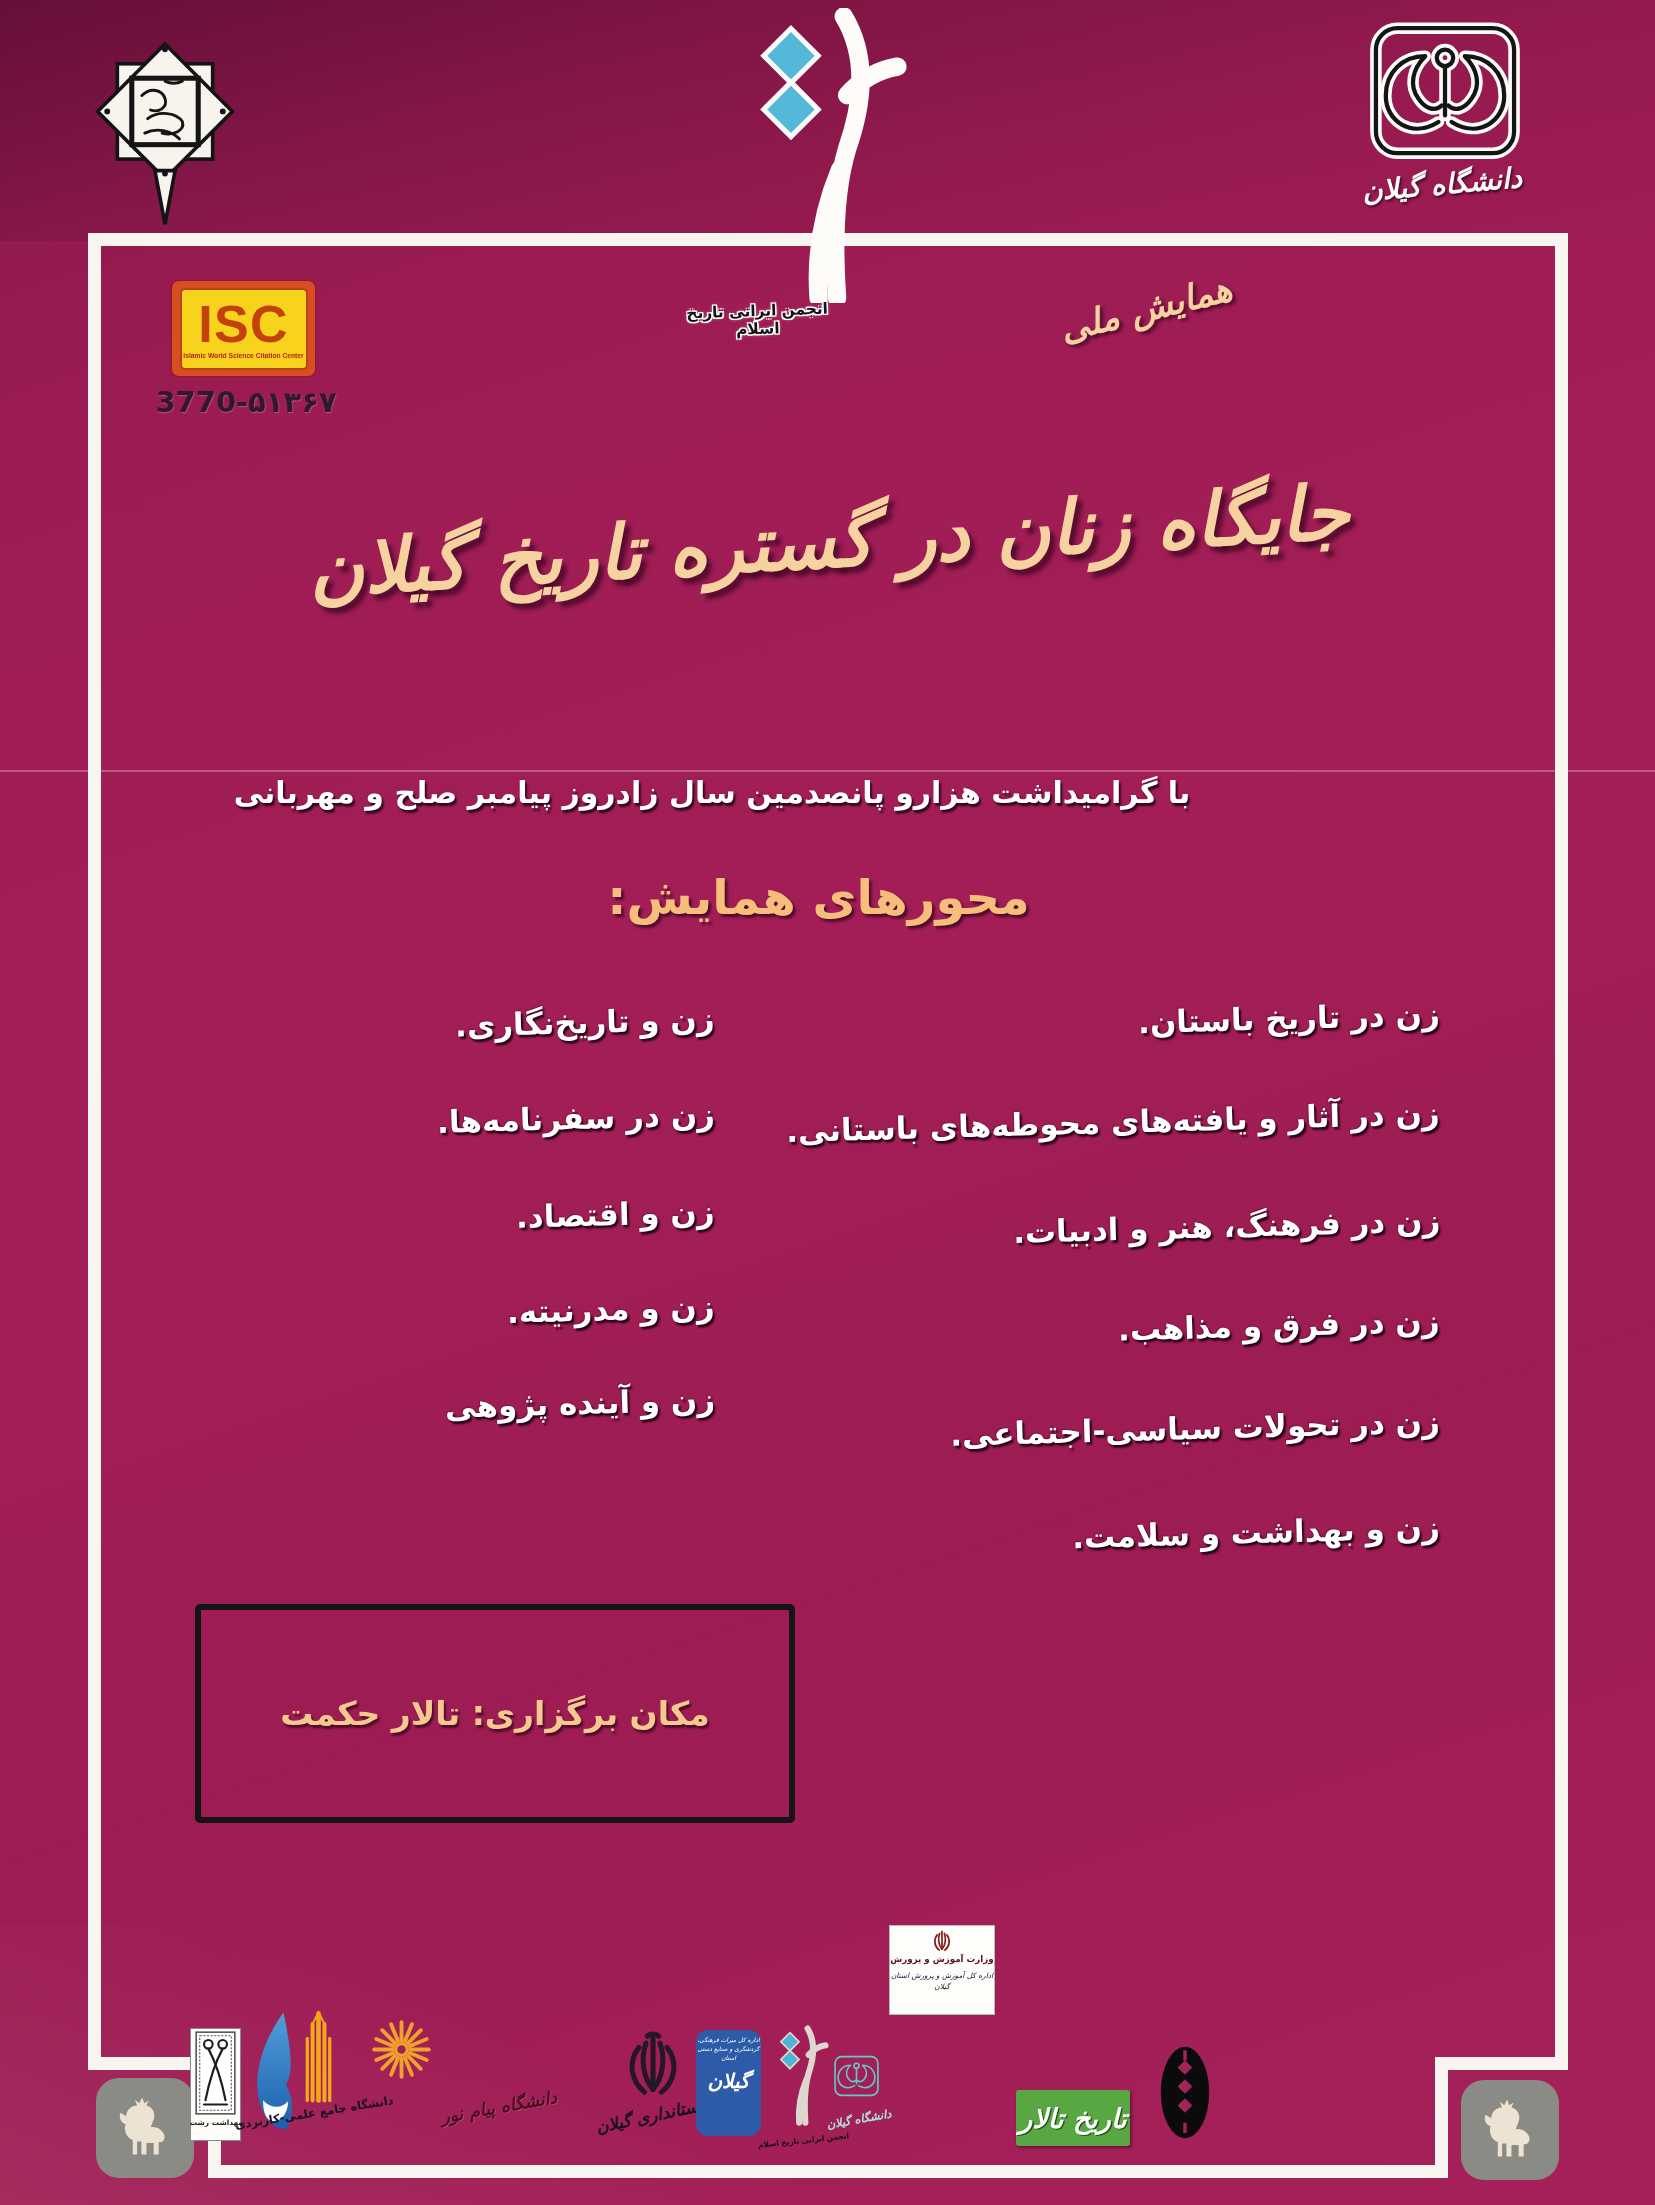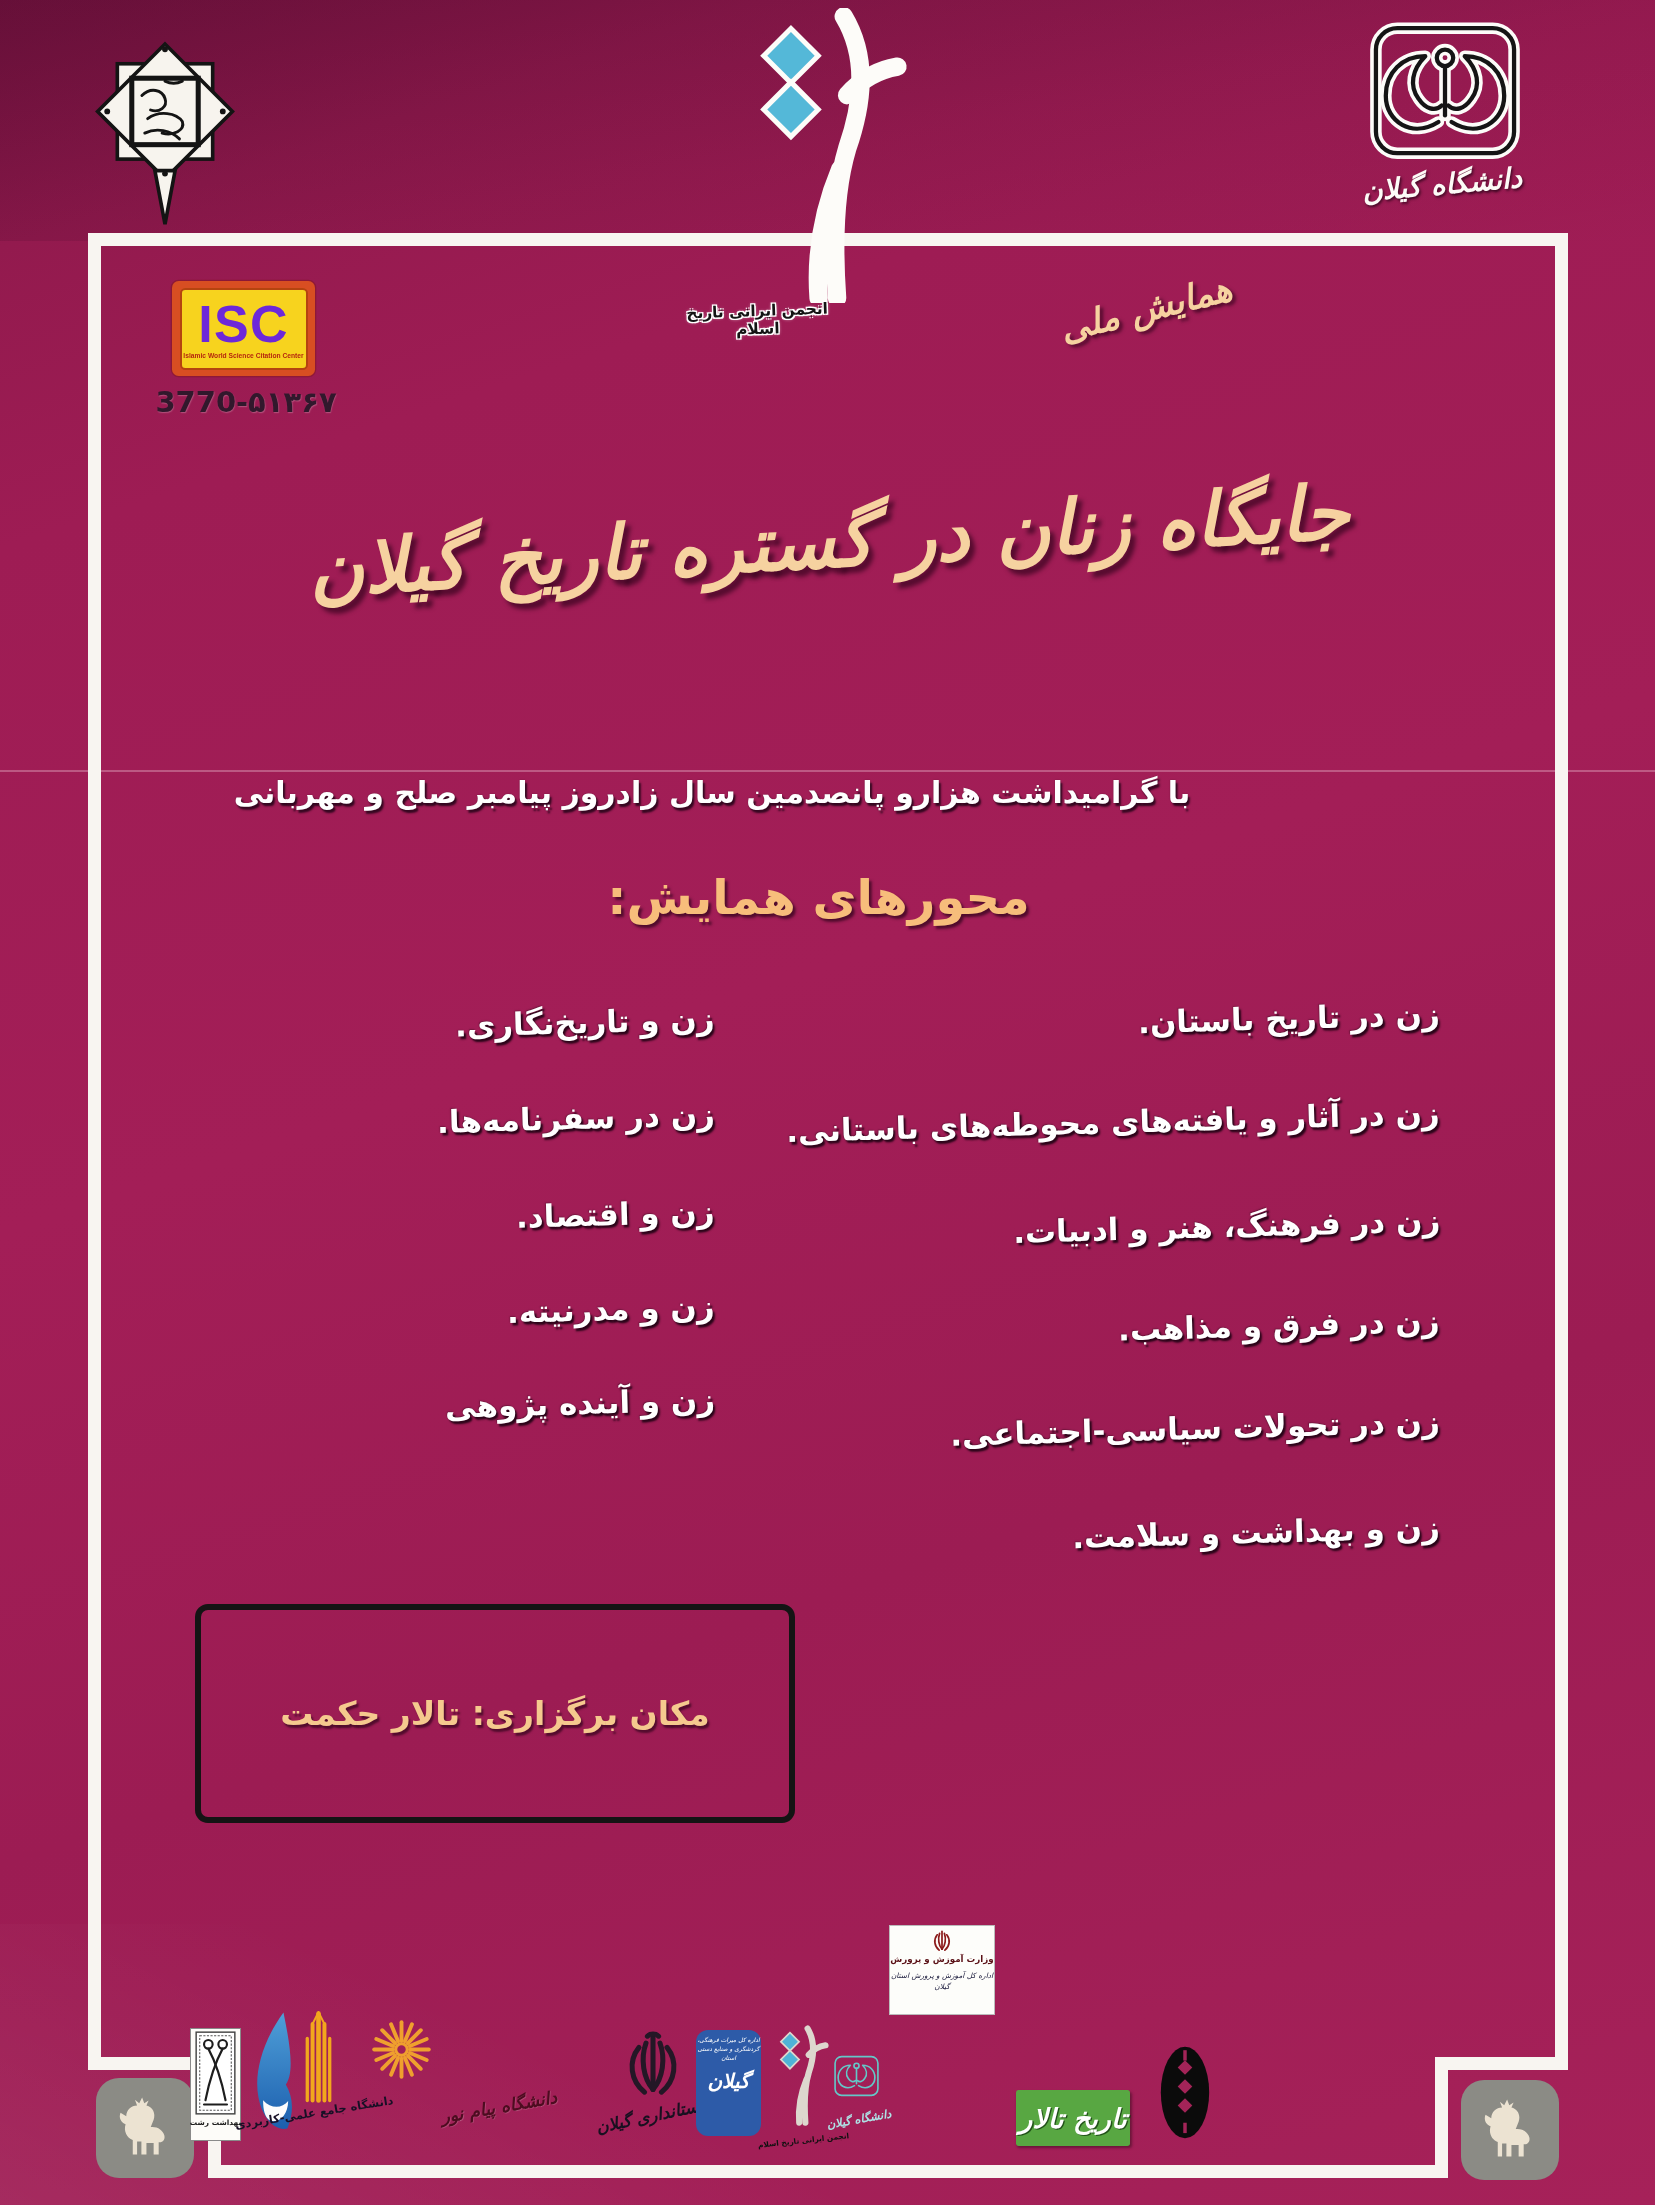--- a/index.html
+++ b/index.html
@@ -36,21 +36,21 @@
     transform:rotate(-5deg);text-shadow:1.3px 2px 2.7px rgba(30,0,18,.7);}
   .assoc-caption{left:674px;top:302px;width:167px;text-align:center;direction:rtl;
     color:#141414;font-size:15.4px;font-weight:bold;transform:rotate(-2deg);
     text-shadow:-1.3px -1.3px 0 #fff,1.3px -1.3px 0 #fff,-1.3px 1.3px 0 #fff,1.3px 1.3px 0 #fff,0 0 4px #fff;}
   
   .isc-box{left:172px;top:281px;width:143px;height:95px;background:#d84e22;border-radius:6.7px;
     box-shadow:0 0 0 1.3px rgba(120,20,10,.35);display:flex;align-items:center;justify-content:center;}
   .isc-inner{width:124px;height:78px;background:#f7d31e;border:2px solid #b5440f;border-radius:5.3px;
     display:flex;flex-direction:column;align-items:center;justify-content:center;}
   .isc-word{font-family:"Liberation Sans",sans-serif;font-weight:bold;font-size:52px;line-height:52px;
-    color:#6d28d9;letter-spacing:1.3px;}
+    color:#c2410c;letter-spacing:1.3px;}
   .isc-sub{font-family:"Liberation Sans",sans-serif;font-size:6.7px;font-weight:bold;color:#b5260e;
     margin-top:2.7px;white-space:nowrap;}
   .isc-code{left:139px;top:385px;width:214px;text-align:center;direction:ltr;
     color:#31182c;font-size:29px;font-weight:bold;letter-spacing:2.7px;
     text-shadow:0.7px 1.3px 1.3px rgba(255,255,255,.25);}
   
   .hamayesh-melli{left:1046px;top:289px;width:200px;text-align:center;direction:rtl;
     color:#f6d2a0;font-size:35px;font-weight:bold;font-style:italic;
     transform:rotate(-14deg);text-shadow:2.7px 3.3px 3.3px rgba(40,2,24,.6);}
   .main-title{left:166px;top:496px;width:1326px;text-align:center;direction:rtl;
@@ -65,21 +65,21 @@
     text-shadow:2.7px 3.3px 2.7px rgba(36,2,22,.65);}
   
   .topic{direction:rtl;color:#ffffff;font-size:31px;font-weight:bold;white-space:nowrap;
     text-align:right;transform:rotate(-1.6deg);
     text-shadow:2px 2.7px 2px rgba(28,2,18,.9),-0.7px -0.7px 1.3px rgba(0,0,0,.35);}
   .col-r{right:216px;}
   .col-l{right:941px;}
   .r0{top:1000px;} .r1{top:1104px;} .r2{top:1208px;} .r3{top:1307px;} .r4{top:1410px;} .r5{top:1514px;}
   .l0{top:1004px;} .l1{top:1100px;} .l2{top:1196px;} .l3{top:1291px;} .l4{top:1385px;}
   
-  .info-box{border:6.7px solid #141414;border-radius:13px;display:flex;align-items:center;justify-content:center;}
+  .info-box{border:6.7px solid #141414;border-radius:5px;display:flex;align-items:center;justify-content:center;}
   .box-time{left:889px;top:1598px;width:588px;height:207px;}
   .box-venue{left:195px;top:1604px;width:588px;height:207px;}
   .info-text{direction:rtl;color:#f5c98e;font-size:33px;font-weight:bold;white-space:nowrap;
     text-shadow:2px 2.7px 2px rgba(34,2,20,.6);}
   
   .deer-box{width:98px;height:100px;background:#8b8b85;border-radius:23px;
     display:flex;align-items:center;justify-content:center;}
   .deer-left{left:96px;top:2078px;}
   .deer-right{left:1461px;top:2080px;}
   .rasht-box{left:190px;top:2028px;width:49px;height:111px;background:#fdfcf9;border:1.3px solid #8a8a8a;

